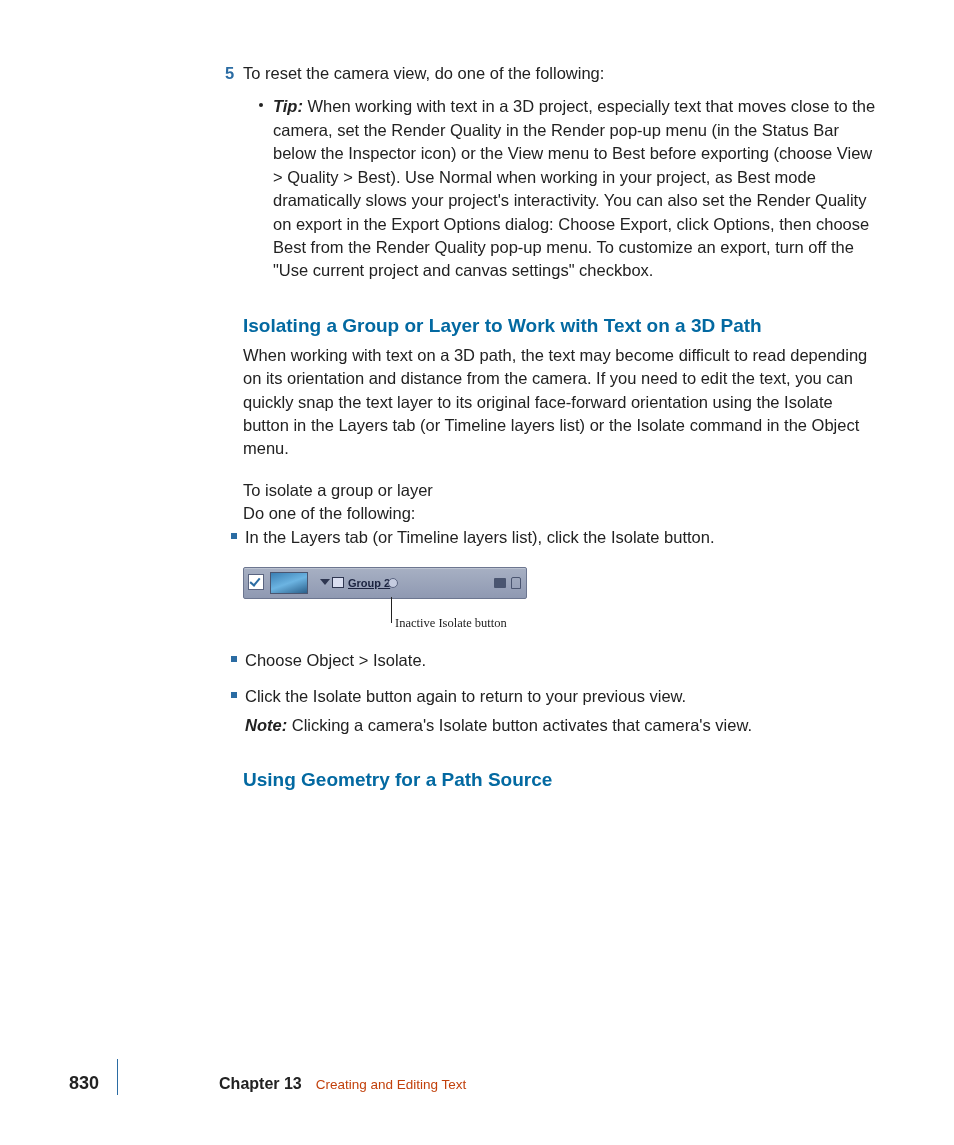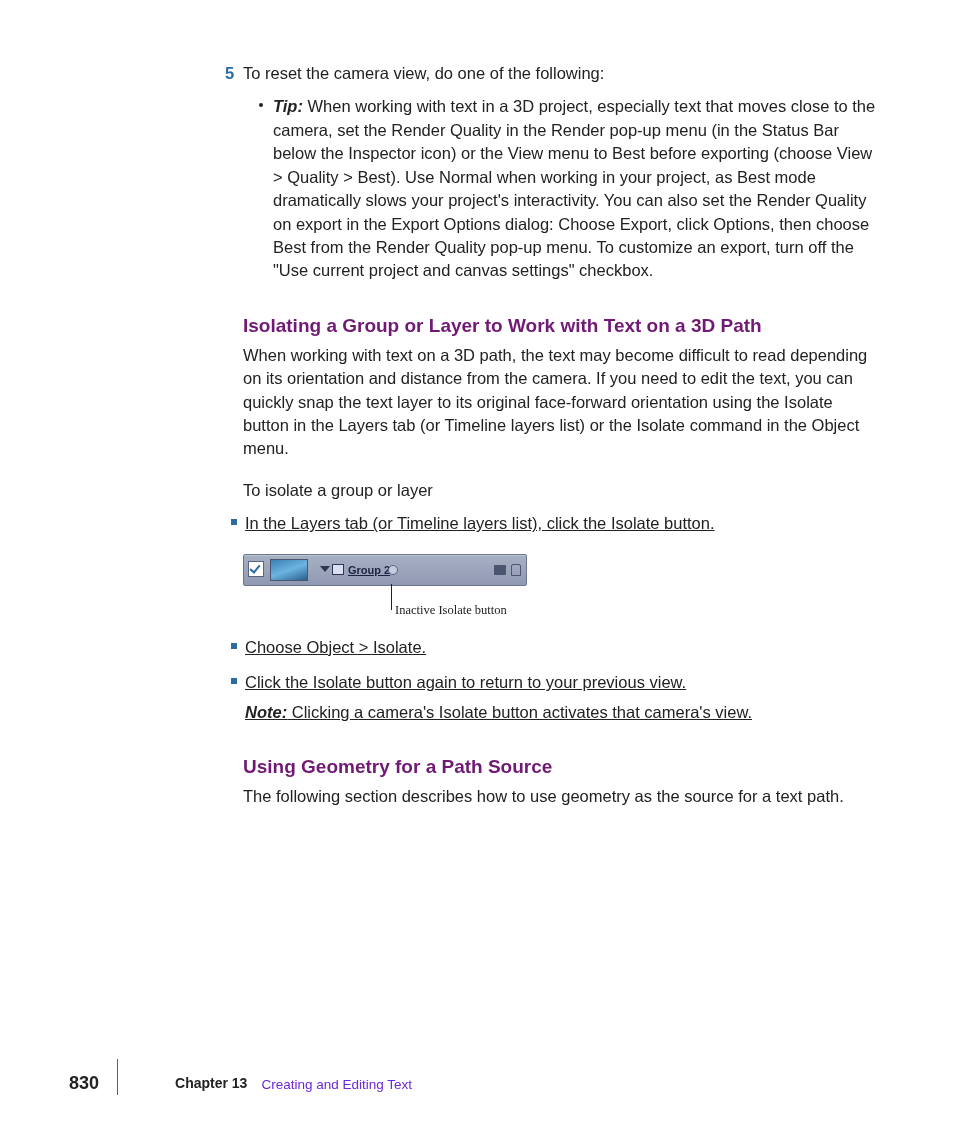--- a/index.html
+++ b/index.html
@@ -52,37 +52,35 @@
   }
   .tip-block {
     margin-top: 10px;
     margin-left: 30px;
   }
   .tip-label {
     font-style: italic;
     font-weight: 700;
   }
   .h2 {
-    color: #701a75;
+    color: #0369a1;
     font-size: 19px;
     font-weight: 600;
     margin-top: 30px;
     margin-bottom: 4px;
   }
   .para {
     margin-bottom: 10px;
   }
   .bold-lead {
     font-weight: 400;
     margin-top: 18px;
   }
   .square-list {
     margin-left: -12px;
-    margin-top: 10px;
-    text-decoration: underline;
   }
   .square-item {
     position: relative;
     padding-left: 14px;
     margin-bottom: 12px;
   }
   .square-item .sq {
     position: absolute;
     left: 0;
     top: 7px;
@@ -238,29 +236,29 @@
     width: 1px;
     height: 36px;
     background: #2b6ca3;
   }
   .footer .pnum {
     font-weight: 700;
     font-size: 18px;
     color: #222;
   }
   .footer .chap {
-    margin-left: 76px;
+    margin-left: 120px;
     font-weight: 700;
-    font-size: 14px;
+    font-size: 16px;
     color: #222;
   }
   .footer .chaptitle {
     margin-left: 14px;
     font-size: 13.5px;
-    color: #6d28d9;
+    color: #c2410c;
   }
 </style>
 </head>
 <body>
 
 <div class="page">
 
   <div class="content">
 
     <div style="position:relative">
@@ -275,20 +273,21 @@
 
       <div class="tip-block">
         <span class="tip-label">Tip:</span><span> When working with text in a 3D project, especially text that moves close to the camera, set the Render Quality in the Render pop-up menu (in the Status Bar below the Inspector icon) or the View menu to Best before exporting (choose View &gt; Quality &gt; Best). Use Normal when working in your project, as Best mode dramatically slows your project's interactivity. You can also set the Render Quality on export in the Export Options dialog: Choose Export, click Options, then choose Best from the Render Quality pop-up menu. To customize an export, turn off the "Use current project and canvas settings" checkbox.</span>
       </div>
     </div>
 
     <div class="h2">Isolating a Group or Layer to Work with Text on a 3D Path</div>
     <div class="para">When working with text on a 3D path, the text may become difficult to read depending on its orientation and distance from the camera. If you need to edit the text, you can quickly snap the text layer to its original face-forward orientation using the Isolate button in the Layers tab (or Timeline layers list) or the Isolate command in the Object menu.</div>
 
     <div class="bold-lead">To isolate a group or layer</div>
+    <div>Do one of the following:</div>
 
     <div class="square-list">
       <div class="square-item">
         <span class="sq"></span>
         <span>In the Layers tab (or Timeline layers list), click the Isolate button.</span>
       </div>
     </div>
 
     <div class="figure-wrap">
       <div class="figure-box">
@@ -318,21 +317,20 @@
       <div class="square-item">
         <span class="sq"></span>
         <span>Click the Isolate button again to return to your previous view.</span>
         <div class="note-line">
           <span class="note-label">Note:</span><span> Clicking a camera's Isolate button activates that camera's view.</span>
         </div>
       </div>
     </div>
 
     <div class="h2">Using Geometry for a Path Source</div>
-    <div class="para">The following section describes how to use geometry as the source for a text path.</div>
 
   </div>
 
   <div class="footer">
     <span class="pnum">830</span>
     <span class="rule"></span>
     <span class="chap">Chapter 13</span>
     <span class="chaptitle">Creating and Editing Text</span>
   </div>
 

